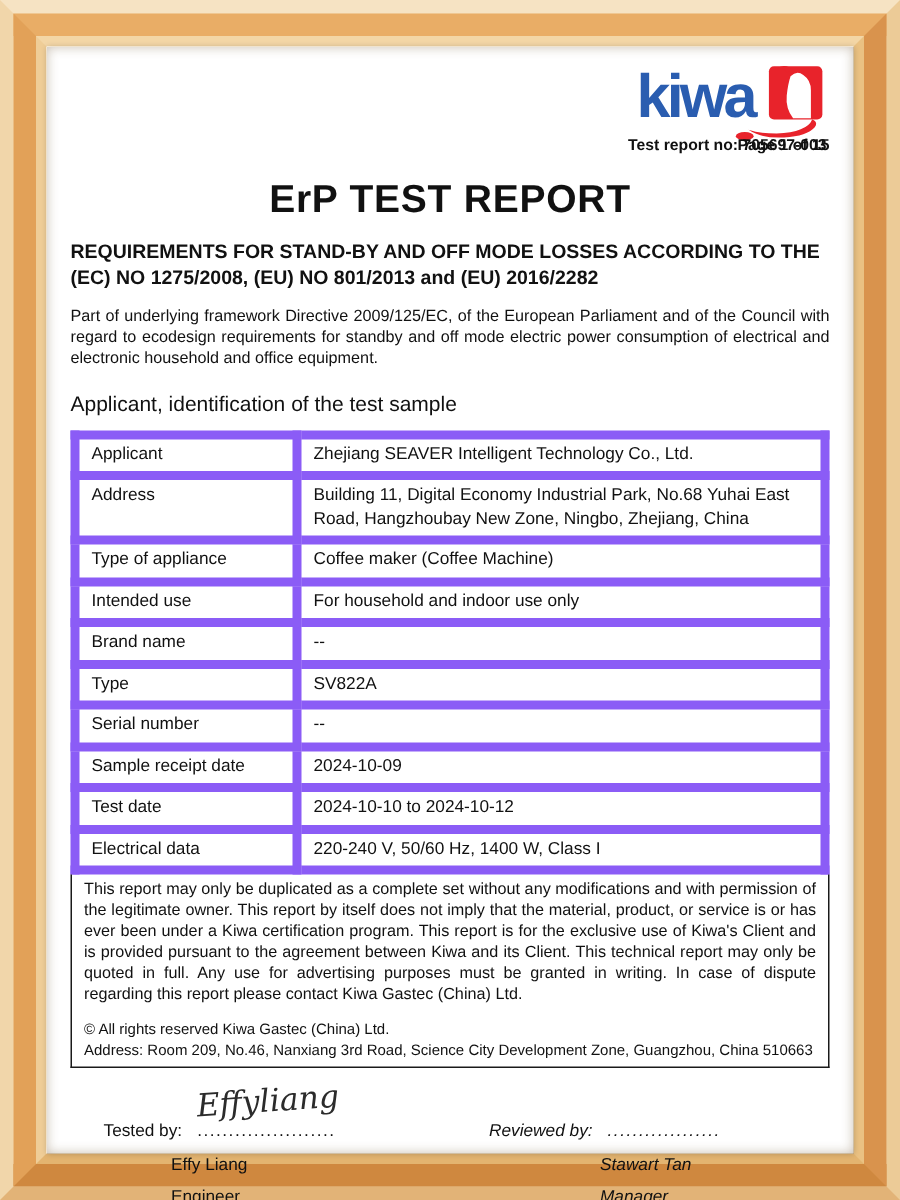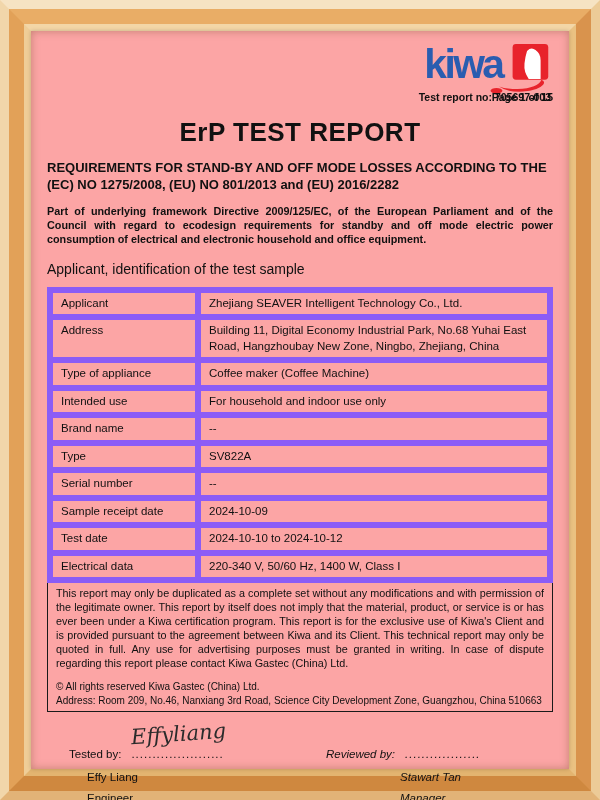--- a/index.html
+++ b/index.html
@@ -9,31 +9,31 @@
   }
   
   .frame-outer{position:absolute;inset:0;border:9px solid;
     border-color:#f6e3c3 #eccb97 #e2b377 #f1d6aa;box-sizing:border-box;}
   .frame-mid{position:absolute;inset:9px;border:15px solid;
     border-color:#e9ad66 #d9934d #cf883f #e2a158;box-sizing:border-box;}
   .frame-inner{position:absolute;inset:24px;border:7px solid;
     border-color:#f3d6a6 #eac182 #e3b470 #efcd97;box-sizing:border-box;}
   .paper{
     position:absolute;left:31px;top:31px;right:31px;bottom:31px;
-    background:#fca5a5;box-shadow:0 0 8px rgba(90,60,20,.35) inset, 0 0 4px rgba(0,0,0,.2);
+    background:#ffffff;box-shadow:0 0 8px rgba(90,60,20,.35) inset, 0 0 4px rgba(0,0,0,.2);
     padding:6px 16px 0 16px;box-sizing:border-box;color:#111;
   }
   
   .logo-row{display:flex;justify-content:flex-end;height:50px;margin-top:2px;}
   .meta-row{position:relative;height:16px;font-size:10.5px;font-weight:bold;margin-top:2px;}
   .meta-page{position:absolute;left:0;right:0;text-align:right;}
   .meta-report{position:absolute;right:2px;}
   h1.title{text-align:center;font-size:26px;letter-spacing:.5px;margin:10px 0 12px 0;}
   .req-heading{font-weight:bold;font-size:13px;line-height:1.3;margin:0 0 10px 0;}
-  .intro{font-size:10.8px;line-height:1.32;text-align:justify;margin:0 0 14px 0;font-weight:bold;}
+  .intro{font-size:10.8px;line-height:1.32;text-align:justify;margin:0 0 14px 0;}
   .section-heading{font-size:14px;font-weight:normal;margin:6px 0 10px 0;}
   
   table.id-table{border-collapse:collapse;width:100%;font-size:11.5px;}
   table.id-table td{border:6px solid #8b5cf6;padding:3px 8px;line-height:1.35;vertical-align:top;}
   td.lbl{width:126px;}
   
   .disclaimer-box{border:1px solid #1a1a1a;border-top:none;padding:3px 8px 4px 8px;
     font-size:10.8px;line-height:1.3;}
   .disclaimer-text{text-align:justify;margin:0 0 10px 0;}
   .fineprint{font-size:10px;line-height:1.35;margin:0;}
@@ -44,21 +44,21 @@
   .sig-col.right{padding-left:26px;font-style:italic;}
   .sig-line{position:relative;font-size:11.5px;height:22px;display:flex;align-items:flex-end;}
   .sig-line .lab{margin-right:10px;}
   .dots{letter-spacing:1px;}
   .script-sig{
     position:absolute;left:62px;top:-16px;
     font-family:"DejaVu Serif",serif;font-style:italic;font-size:21px;color:#2b2b2b;
     transform:rotate(-4deg);white-space:nowrap;
   }
   .sig-name{font-size:11.5px;margin-top:11px;}
-  .sig-col.left .sig-name,.sig-col.left .sig-role{margin-left:18px;}
+  .sig-col.left .sig-name,.sig-col.left .sig-role{margin-left:45px;}
   .sig-col.right .sig-name,.sig-col.right .sig-role{margin-left:74px;}
   .sig-role{font-size:11.5px;margin-top:9px;}
 </style>
 </head>
 <body>
 
 <div class="frame-outer"></div>
 <div class="frame-mid"></div>
 <div class="frame-inner"></div>
 
@@ -132,21 +132,21 @@
       <td class="val">2024-10-09</td>
     </tr>
 
     <tr>
       <td class="lbl">Test date</td>
       <td class="val">2024-10-10 to 2024-10-12</td>
     </tr>
 
     <tr>
       <td class="lbl">Electrical data</td>
-      <td class="val">220-340 V, 50/60 Hz, 1400 W, Class I</td>
+      <td class="val">220-240 V, 50/60 Hz, 1400 W, Class I</td>
     </tr>
   </tbody>
   </table>
 
   <div class="disclaimer-box">
     <p class="disclaimer-text">This report may only be duplicated as a complete set without any modifications and with permission of the legitimate owner. This report by itself does not imply that the material, product, or service is or has ever been under a Kiwa certification program. This report is for the exclusive use of Kiwa's Client and is provided pursuant to the agreement between Kiwa and its Client. This technical report may only be quoted in full. Any use for advertising purposes must be granted in writing.  In case of dispute regarding this report please contact Kiwa Gastec (China) Ltd.</p>
     <p class="fineprint">© All rights reserved Kiwa Gastec (China) Ltd.</p>
     <p class="fineprint">Address: Room 209, No.46, Nanxiang 3rd Road, Science City Development Zone, Guangzhou, China 510663</p>
   </div>
 

